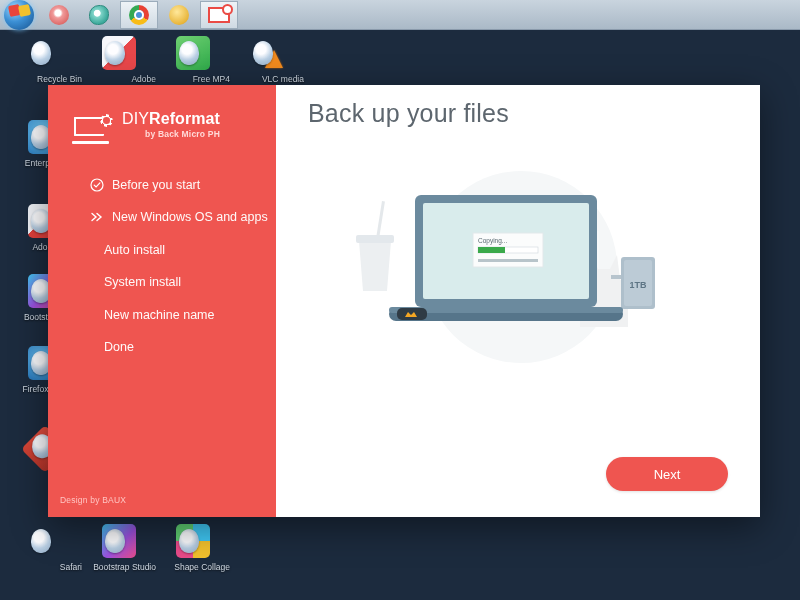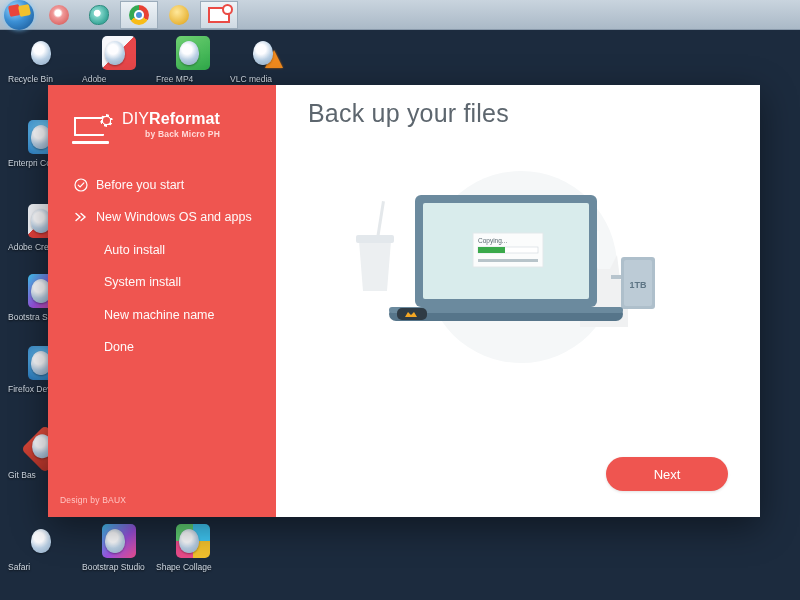--- a/index.html
+++ b/index.html
@@ -68,21 +68,21 @@
     width:22px; height:16px; border:2px solid #ea4b45; border-radius:2px;
     background:#fff; position:relative; border-radius:0;
   }
   .ico-reformat::after {
     content:""; position:absolute; width:7px; height:7px; border:2px solid #ea4b45;
     border-radius:50%; right:-5px; top:-5px; background:#fff;
   }
 
   
   .dicon {
-    position:absolute; width:74px; text-align:left;
+    position:absolute; width:74px; text-align:right;
     font-size:8.5px; color:#cfd8e2; line-height:1.25;
     text-shadow:0 1px 2px rgba(0,0,0,.7);
     filter:blur(.55px);
   }
   .dicon .shape {
     width:34px; height:34px; margin:0 auto 4px; position:relative;
     border-radius:5px;
   }
   .dicon .shape::after {
     content:""; position:absolute; left:3px; top:5px;
@@ -153,21 +153,21 @@
     border-radius:50%; background:#ef5550;
   }
   .logo-text { margin-left:8px; }
   .logo-title { font-size:16px; color:#fff; letter-spacing:.1px; line-height:1.05; font-weight:300; }
   .logo-title b { font-weight:700; }
   .logo-sub { font-size:8.5px; color:#ffd9d7; text-align:right; margin-top:1px; letter-spacing:.2px; font-weight:bold; }
 
   #steps { margin-top:28px; }
   .step {
     display:flex; align-items:center; height:23px;
-    padding-left:26px; color:#fff; font-size:12.5px; margin-bottom:9.5px;
+    padding-left:42px; color:#fff; font-size:12.5px; margin-bottom:9.5px;
   }
   .step .mk { width:22px; flex:0 0 22px; display:flex; align-items:center; font-size:13px; }
   .step .mk svg { display:block; }
   .step .lbl { opacity:.97; }
   .step.pending { padding-left:56px; }
 
   #credit {
     position:absolute; bottom:12px; left:12px;
     font-size:8.5px; color:#ffc4c1; letter-spacing:.2px;
   }

